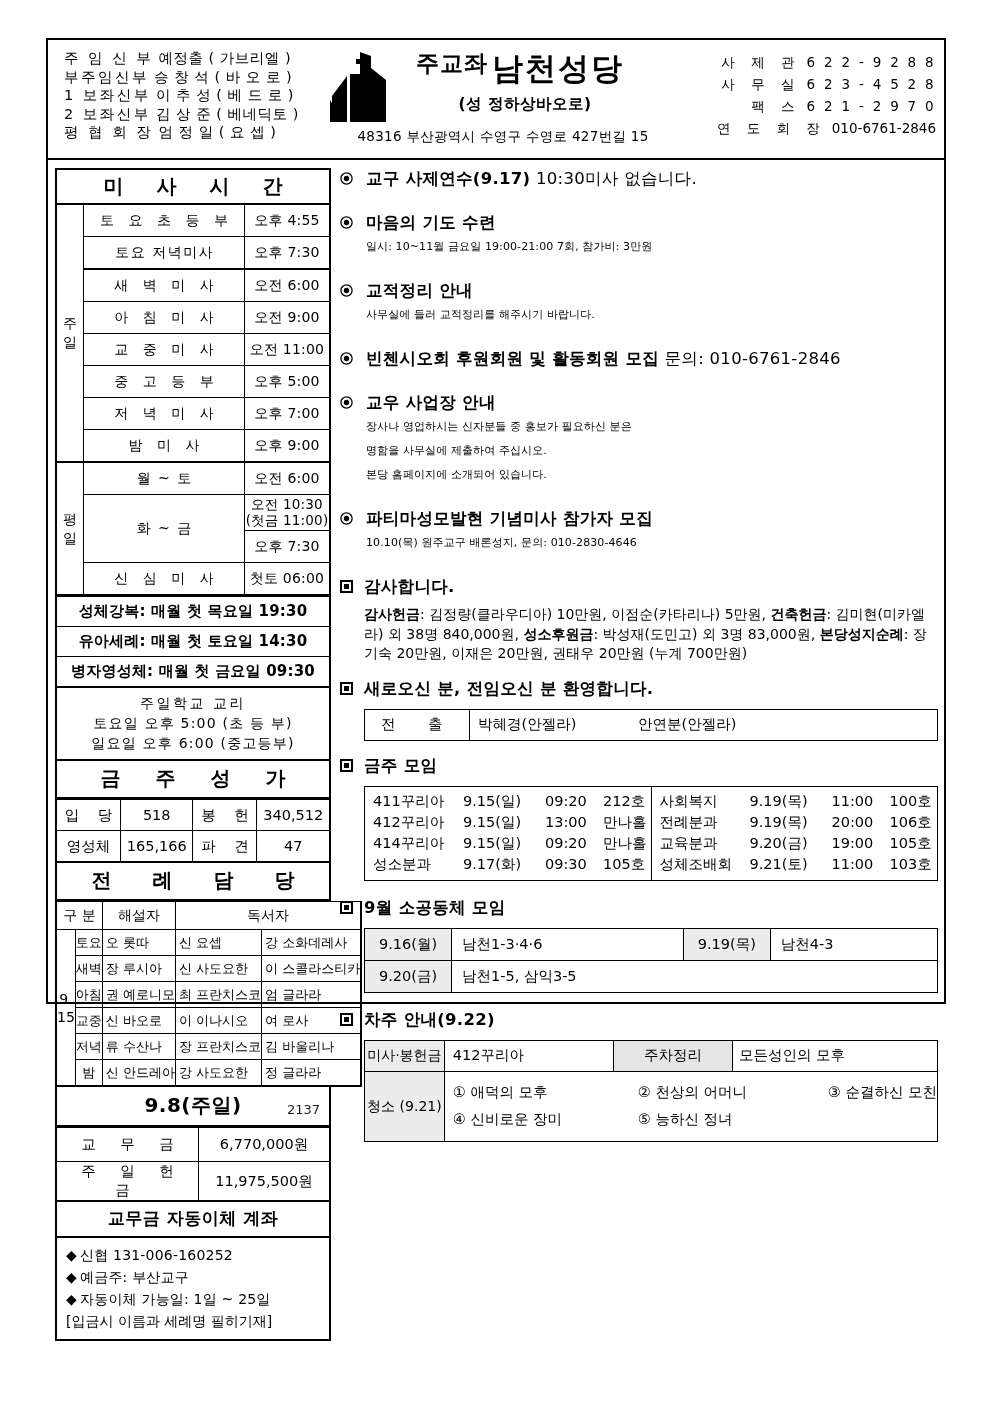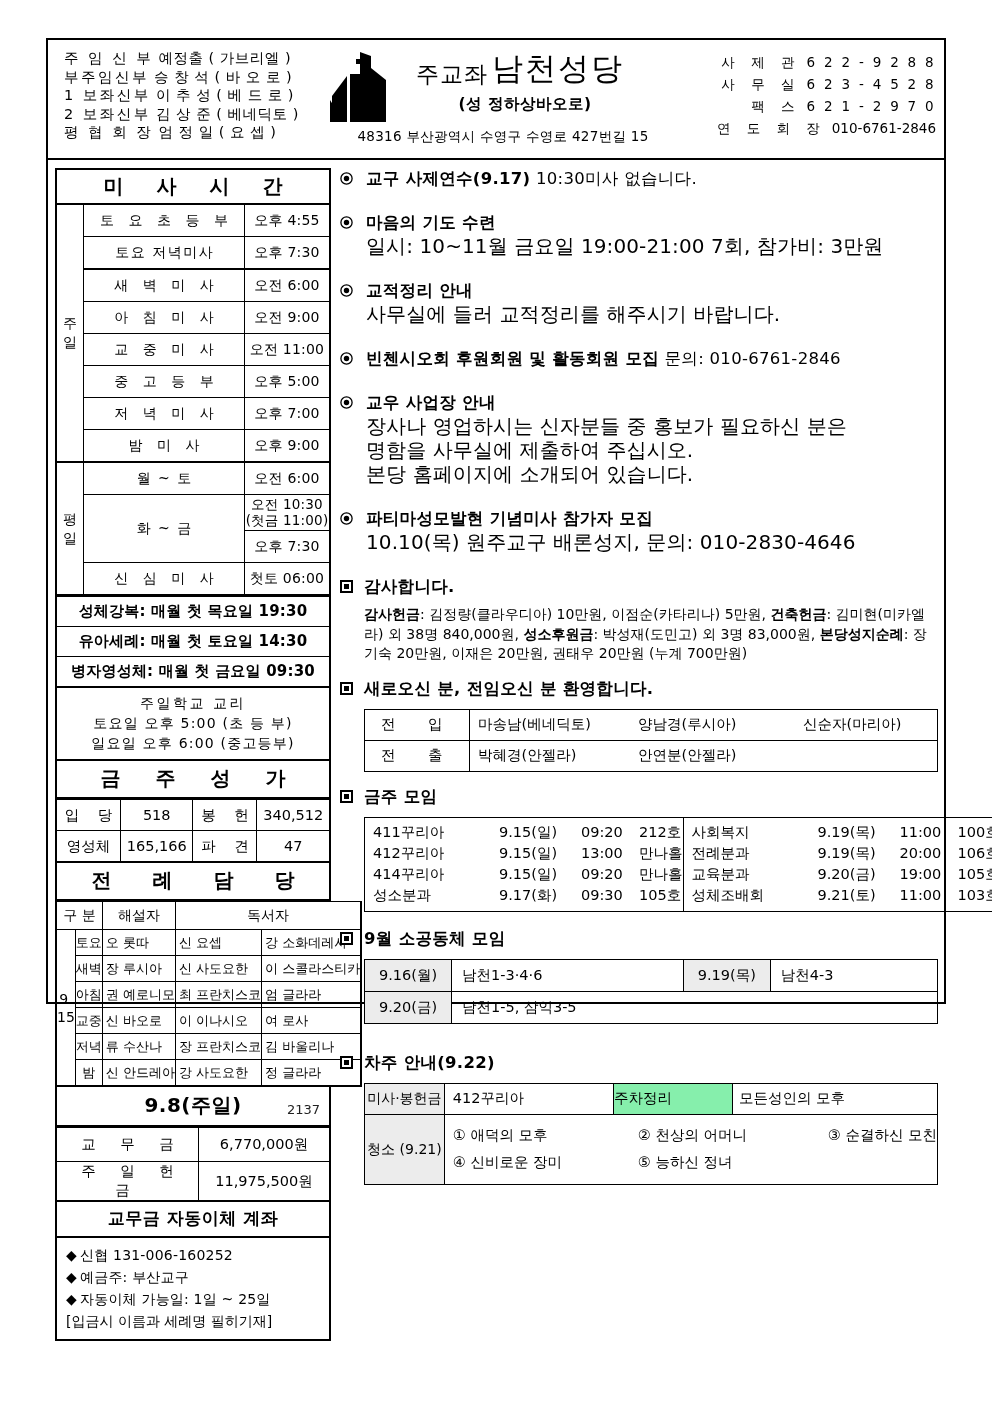--- a/index.html
+++ b/index.html
@@ -33,22 +33,22 @@
   .hdr-left .lbl{display:inline-block;}
   .sp2{letter-spacing:2.5px;}
 
   .hdr-mid{
     flex:1;position:relative;text-align:center;padding-top:8px;box-sizing:border-box;
   }
   .logo{
     position:absolute;left:10px;top:10px;width:62px;height:72px;
   }
   .title-line{
-    font-weight:normal;letter-spacing:1px;
-    display:flex;align-items:flex-end;justify-content:center;gap:4px;
+    font-weight:bold;letter-spacing:1px;
+    display:flex;align-items:flex-start;justify-content:center;gap:4px;
     margin-left:34px;
   }
   .t-small{font-size:23px;}
   .t-big{font-size:31px;letter-spacing:2px;}
   .subtitle{
     font-size:15.5px;font-weight:bold;margin-top:4px;margin-left:44px;letter-spacing:.5px;
   }
   .address{
     font-size:13.5px;margin-top:13px;letter-spacing:.3px;white-space:nowrap;
   }
@@ -136,21 +136,21 @@
   .acct .bul{display:inline-block;width:14px;}
   .acct .last{margin-left:0px;letter-spacing:0px;}
 
   
   .notice{position:relative;padding-left:26px;margin-bottom:22px;}
   .notice .mk{
     position:absolute;left:0;top:4px;width:13px;height:13px;
   }
   .notice .ttl{font-size:16.5px;font-weight:bold;letter-spacing:.3px;line-height:22px;}
   .notice .ttl .plain{font-weight:normal;}
-  .notice .sub{font-size:20px;line-height:23px;letter-spacing:.1px;margin-top:1px;}
+  .notice .sub{font-size:11px;line-height:23px;letter-spacing:.1px;margin-top:1px;}
 
   .sec{position:relative;padding-left:24px;margin-bottom:9px;}
   .sec .sq{
     position:absolute;left:0;top:4px;width:13px;height:13px;
     border:2px solid #000;box-sizing:border-box;background:#fff;
   }
   .sec .sq i{display:block;width:5px;height:5px;background:#000;margin:2px auto 0;}
   .sec .hd2{font-size:16.5px;font-weight:bold;letter-spacing:.3px;}
 
   .thanks{font-size:14px;line-height:19.5px;padding-left:24px;margin:-2px 0 14px 0;letter-spacing:0px;}
@@ -163,33 +163,33 @@
   .tbl-new td.v span{display:inline-block;}
   .tbl-new .n1{width:160px;}
   .tbl-new .n2{width:165px;}
 
   .tbl-meet{border:1.6px solid #000;font-size:14.5px;margin-left:24px;width:calc(100% - 24px);padding-left:8px;}
   .tbl-meet td{border:none;padding:0;}
   .tbl-meet td.half{width:50%;vertical-align:top;padding:4px 0 5px 8px;}
   .tbl-meet td.half.right{border-left:1.6px solid #000;}
   .mline{font-size:14.5px;line-height:21px;white-space:nowrap;display:flex;}
   .mline .a{display:inline-block;width:90px;}
-  .mline .b{display:inline-block;width:82px;margin-left:36px;}
+  .mline .b{display:inline-block;width:82px;}
   .mline .c{display:inline-block;width:58px;}
   .mline .d{display:inline-block;}
 
   .tbl-comm td{height:31px;}
   .tbl-comm .k{width:86px;text-align:center;background:#ececec;padding:0;}
   .tbl-comm .v{padding-left:10px;}
   .tbl-comm .k2{width:86px;text-align:center;background:#ececec;padding:0;}
 
   .tbl-next td{vertical-align:middle;}
   .tbl-next .k{width:92px;text-align:center;background:#ececec;font-size:14px;padding:0;line-height:19px;}
   .tbl-next .v{padding-left:8px;}
-  .tbl-next .pk{width:118px;background:#86efac;padding:0;}
+  .tbl-next .pk{width:118px;text-align:center;background:#e5e5e5;padding:0;}
   .tbl-next .pv{width:190px;padding-left:6px;margin-left:27px;}
   .tbl-next .clean{height:62px;line-height:27px;padding:3px 0 4px 8px;}
   .tbl-next .clean .it{display:inline-block;}
   .tbl-next .clean .w1{width:185px;}
   .tbl-next .clean .w2{width:190px;}
 </style>
 </head>
 <body>
 
 <div class="page">
@@ -485,26 +485,20 @@
     <div class="thanks"><b>감사헌금</b><span>: 김정량(클라우디아) 10만원, 이점순(카타리나) 5만원, </span><b>건축헌금</b><span>: 김미현(미카엘라) 외 38명 840,000원, </span><b>성소후원금</b><span>: 박성재(도민고) 외 3명 83,000원, </span><b>본당성지순례</b><span>: 장기숙 20만원, 이재은 20만원, 권태우 20만원 (누계 700만원)</span></div>
 
     <div class="sec">
       <span class="sq">
               <i></i>
             </span>
       <span class="hd2">새로오신 분, 전임오신 분 환영합니다.</span>
     </div>
     <table class="tbl-plain tbl-new">
       <tbody>
-              <tr>
-        <td class="k">전 입</td>
-        <td class="v">
-          <span class="n1">마송남(베네딕토)</span><span class="n2">양남경(루시아)</span><span>신순자(마리아)</span>
-        </td>
-      </tr>
       <tr>
         <td class="k">전 출</td>
         <td class="v">
           <span class="n1">박혜경(안젤라)</span><span class="n2">안연분(안젤라)</span><span></span>
         </td>
       </tr>
     </tbody>
           </table>
 
     <div class="sec" style="margin-top:14px;">
@@ -586,21 +580,21 @@
         <td class="k2">9.19(목)</td>
         <td class="v">남천4-3</td>
       </tr>
       <tr>
         <td class="k">9.20(금)</td>
         <td class="v" colspan="3">남천1-5, 삼익3-5</td>
       </tr>
     </tbody>
           </table>
 
-    <div class="sec" style="margin-top:28px;">
+    <div class="sec" style="margin-top:16px;">
       <span class="sq">
               <i></i>
             </span>
       <span class="hd2">차주 안내(9.22)</span>
     </div>
     <table class="tbl-plain tbl-next">
       <tbody>
               <tr>
         <td class="k">미사·봉헌금</td>
         <td class="v">412꾸리아</td>

